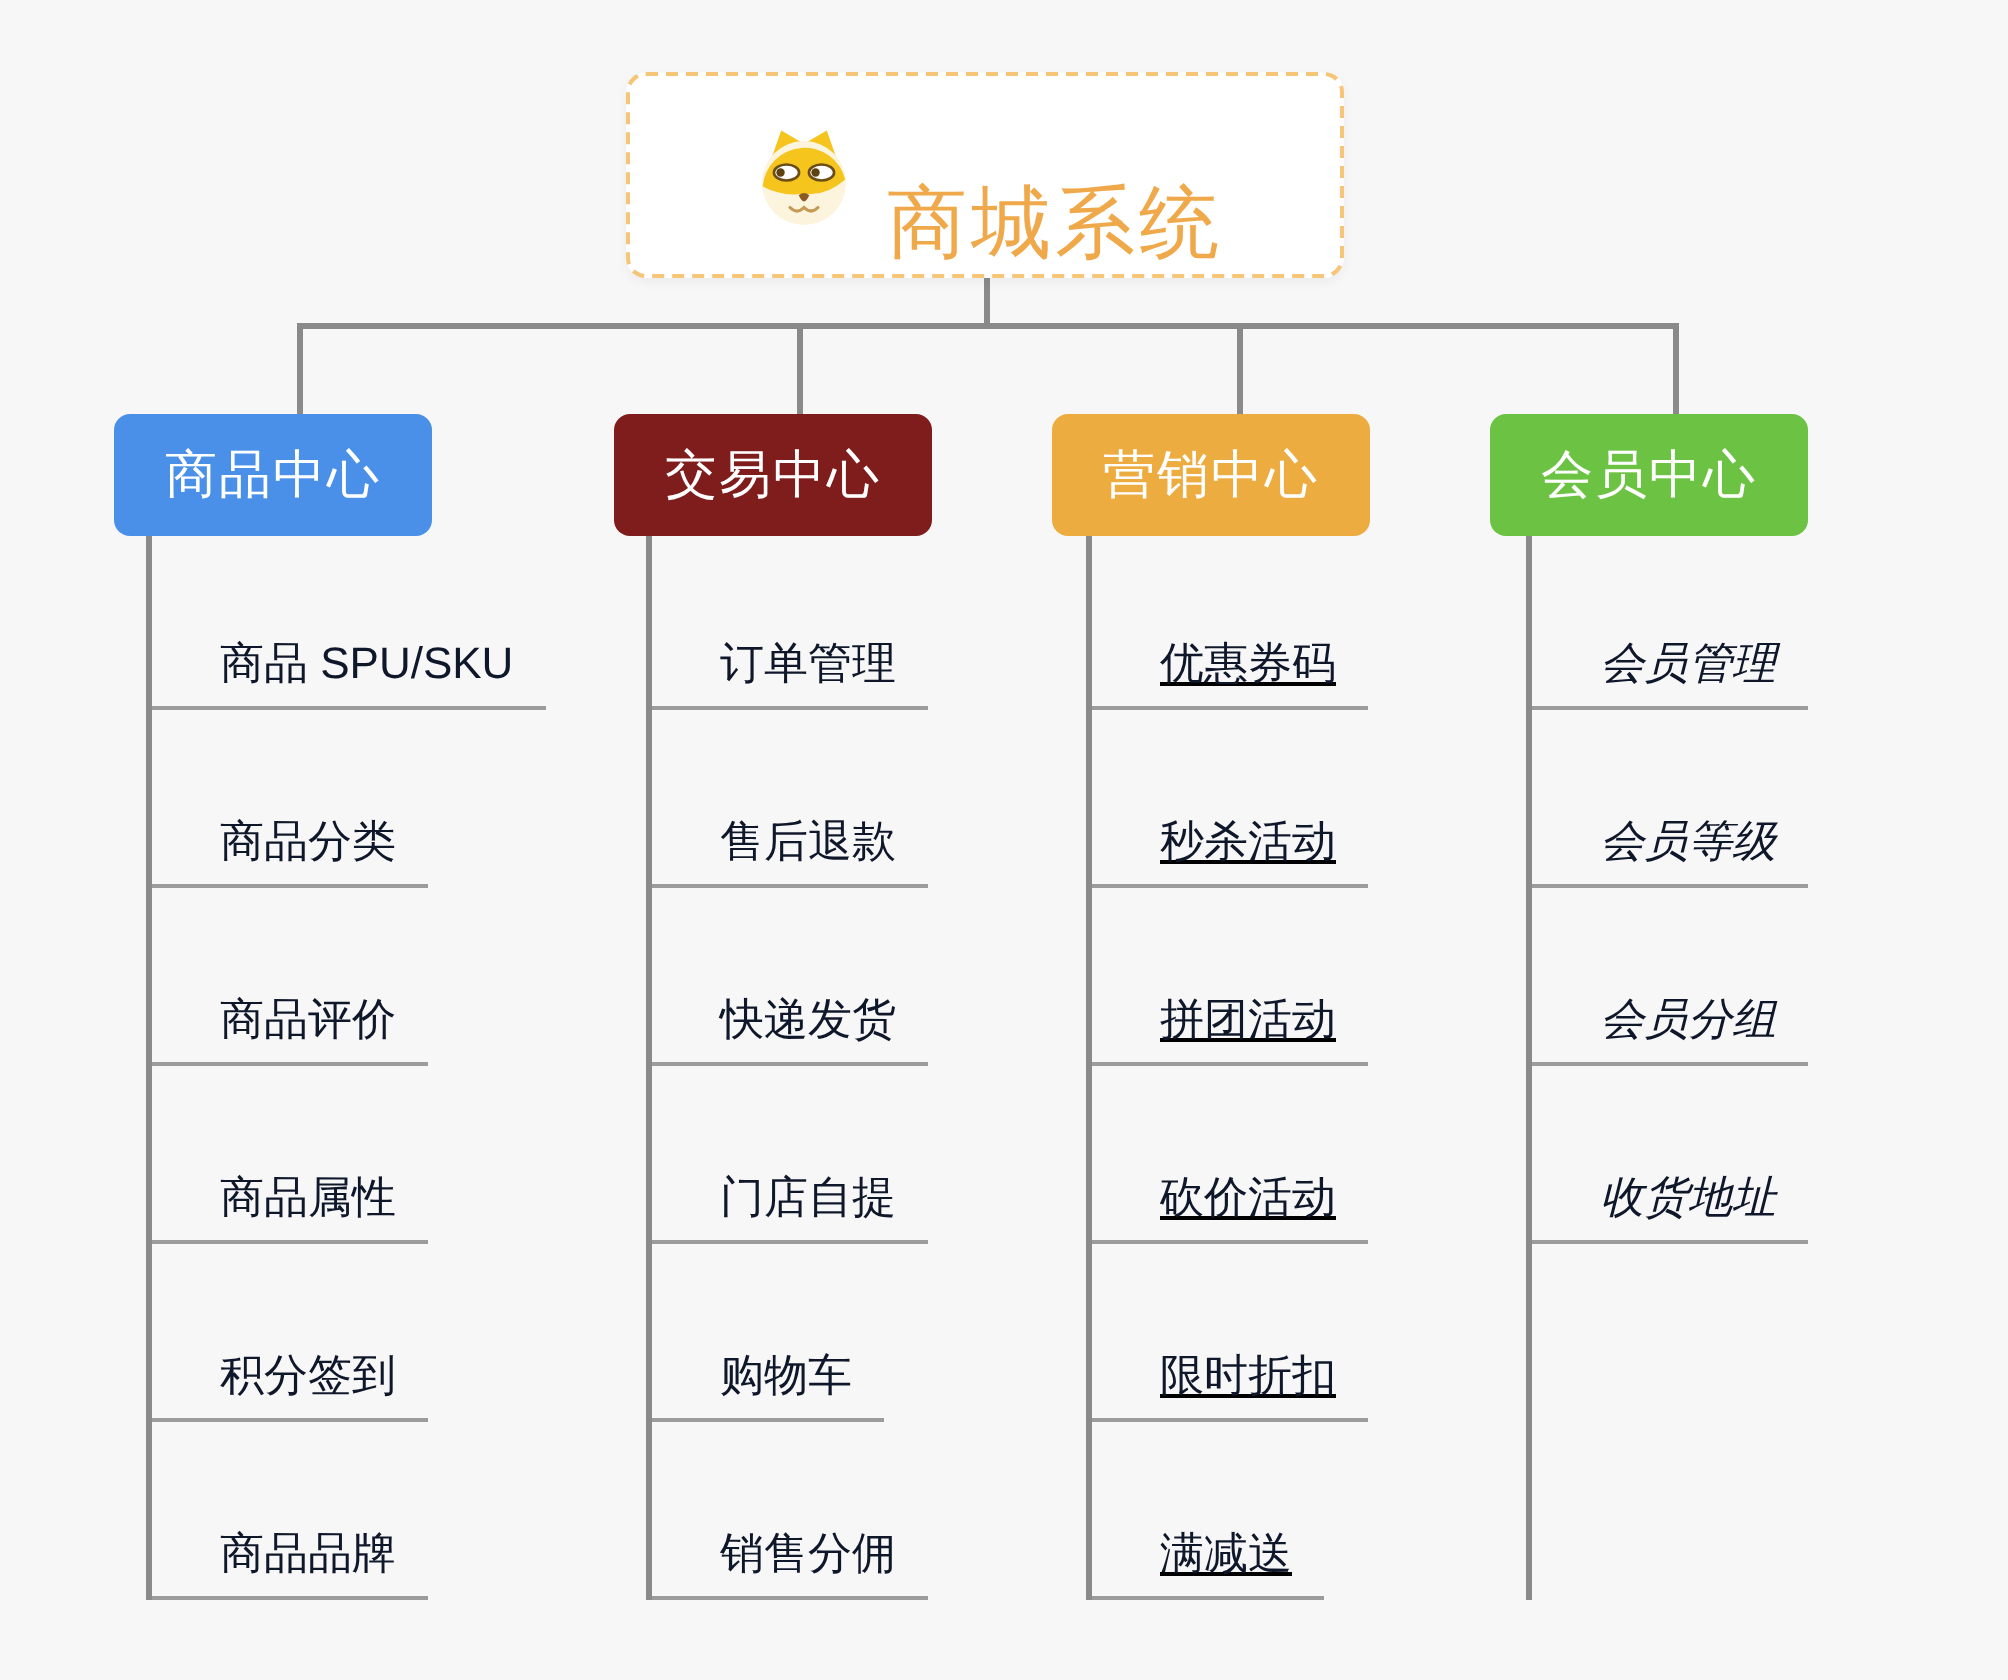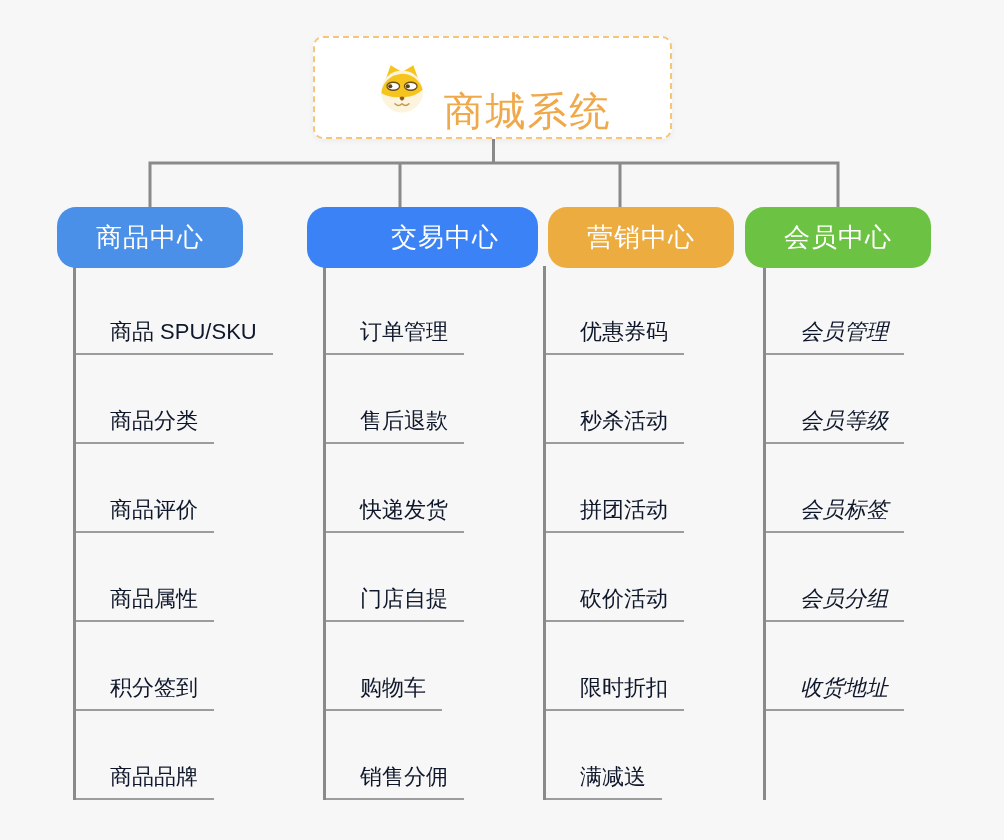--- a/index.html
+++ b/index.html
@@ -33,48 +33,48 @@
     font-weight:500;
     letter-spacing:2px;
     color:#F0A94A;
     white-space:nowrap;
   }
   .doge { width:56px; height:56px; display:block; }
 
   
   .branch-box {
     position:absolute; top:207px;
-    width:186px; height:61px;
-    border-radius:19px;
+    width:159px; height:61px;
+    border-radius:8px;
     display:flex; align-items:center; justify-content:center;
     z-index:2;
   }
   .branch-label {
     color:#FFFFFF;
     font-size:26px;
     font-weight:500;
     letter-spacing:1px;
     white-space:nowrap;
   }
   .bpos0 { left:57px; }
   .bpos1 { left:307px; }
-  .bpos2 { left:548px; }
+  .bpos2 { left:526px; }
   .bpos3 { left:745px; }
 
   
   .col {
     position:absolute; top:266px;
     height:534px;
     border-left:3px solid #8A8A8A;
     box-sizing:content-box;
     z-index:1;
   }
   .cpos0 { left:73px; }
   .cpos1 { left:323px; }
-  .cpos2 { left:543px; }
+  .cpos2 { left:543px;text-decoration:underline; }
   .cpos3 { left:763px;font-style:italic; }
 
   .row {
     height:89px;
     display:flex;
     align-items:flex-end;
     justify-content:flex-start;
   }
   .topic {
     display:inline-block;
@@ -107,21 +107,21 @@
       <circle cx="38.6" cy="30" r="2.4" fill="#5C430F"></circle>
       <path d="M29 43 Q32 40.5 35 43 Q33.5 46.5 32 46.5 Q30.5 46.5 29 43 Z" fill="#8A5A21"></path>
       <path d="M24 50 Q28 54 32 50 Q36 54 40 50" stroke="#C49A55" stroke-width="1.8" fill="none" stroke-linecap="round"></path>
     </svg>
     <span class="root-title" style="color: rgb(240, 169, 74); margin-top: 48px;">商城系统</span>
   </div>
 
   <div class="branch-box bpos0" style="background: rgb(74, 144, 232);">
     <span class="branch-label">商品中心</span>
   </div>
-  <div class="branch-box bpos1" style="background: #3b82f6; padding-left: 45px;">
+  <div class="branch-box bpos1" style="background: #7f1d1d;">
     <span class="branch-label">交易中心</span>
   </div>
   <div class="branch-box bpos2" style="background: rgb(236, 172, 64);">
     <span class="branch-label">营销中心</span>
   </div>
   <div class="branch-box bpos3" style="background: rgb(108, 194, 67);">
     <span class="branch-label">会员中心</span>
   </div>
 
   <div class="col cpos0">
@@ -188,23 +188,20 @@
   </div>
 
   <div class="col cpos3">
     <div class="row">
         <span class="topic">会员管理</span>
       </div>
     <div class="row">
         <span class="topic">会员等级</span>
       </div>
     <div class="row">
-        <span class="topic">会员标签</span>
-      </div>
-    <div class="row">
         <span class="topic">会员分组</span>
       </div>
     <div class="row">
         <span class="topic">收货地址</span>
       </div>
   </div>
 
 </div>
 
 </body></html>

